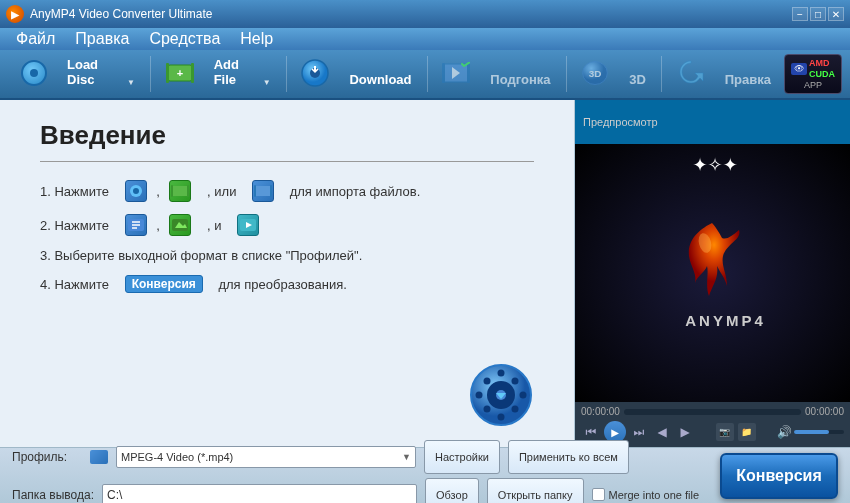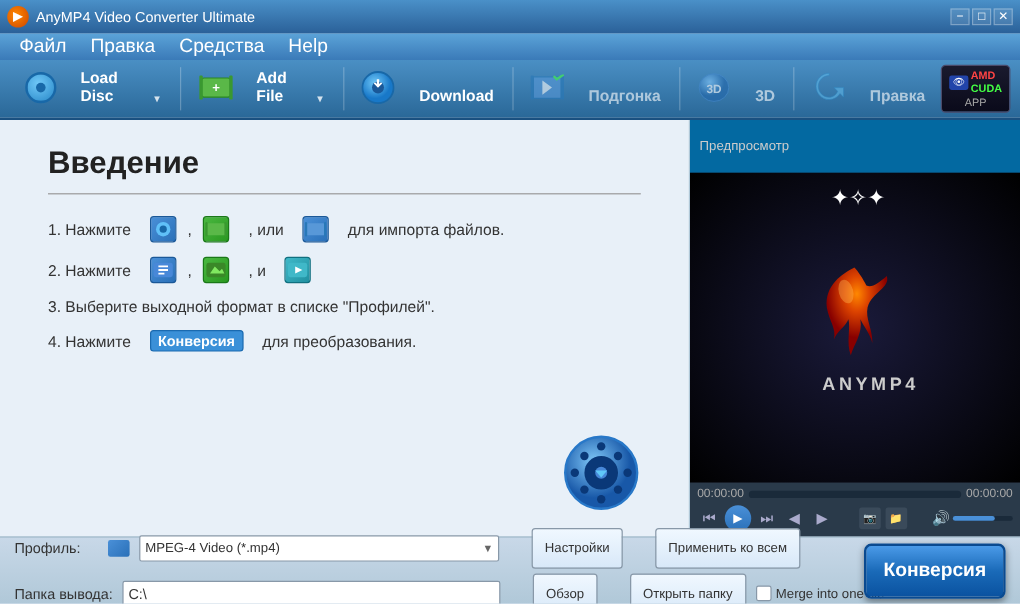--- a/index.html
+++ b/index.html
@@ -397,21 +397,20 @@
       padding: 16px 10px;
       background: linear-gradient(to bottom, #f0f8ff, #d8e8f8);
       border: 1px solid #8898a8;
       border-radius: 3px;
       font-size: 11px;
       color: #333;
       cursor: pointer;
       display: flex;
       align-items: center;
       white-space: nowrap;
-      margin-left: 19px;
     }
     .output-input {
       flex: 1;
       max-width: 315px;
       height: 22px;
       border: 1px solid #8898a8;
       background: white;
       font-size: 12px;
       padding: 0 4px;
       border-radius: 2px;

